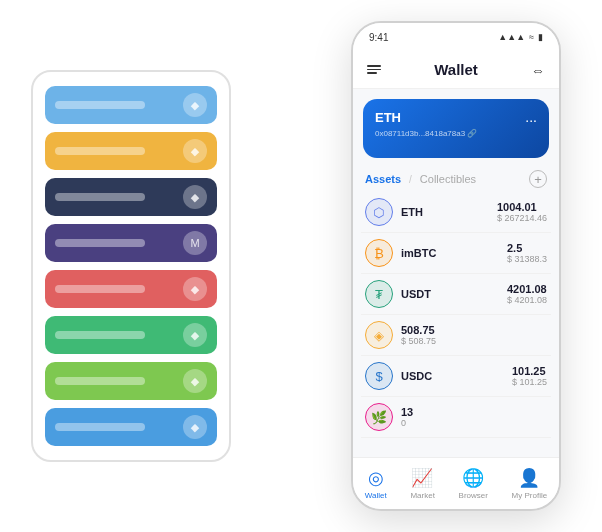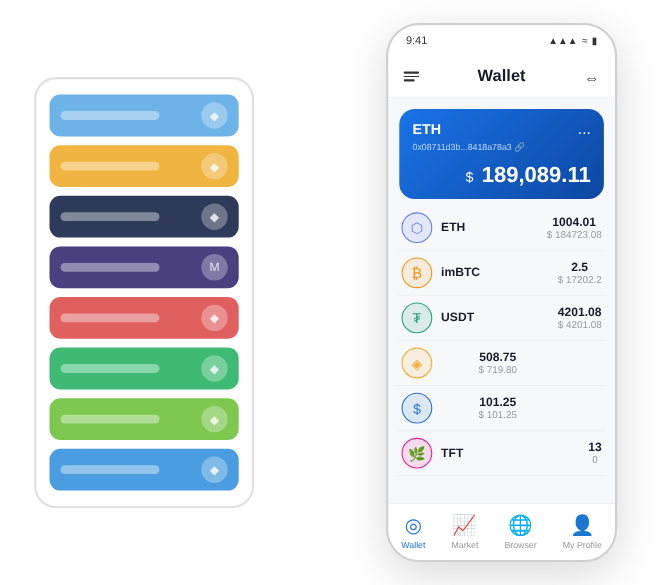--- a/index.html
+++ b/index.html
@@ -243,22 +243,21 @@
     }
 
     .asset-name {
       font-size: 11px;
       font-weight: 600;
       color: #1a1a2e;
       flex: 1;
     }
 
     .asset-amounts {
-      text-align: center;
-      margin-left: 34px;
+      text-align: left;
     }
 
     .asset-amount-primary {
       font-size: 11px;
       font-weight: 600;
       color: #1a1a2e;
     }
 
     .asset-amount-secondary {
       font-size: 9px;
@@ -385,70 +384,74 @@
 
       <div class="eth-card">
         <div class="eth-card-header">
           <span class="eth-label">ETH</span>
           <span class="dots-icon">...</span>
         </div>
         <div class="eth-address">
           <span>0x08711d3b...8418a78a3</span>
           <span>🔗</span>
         </div>
-        <div class="eth-balance">
-          <span class="eth-balance-prefix">$</span>
-          <span>189,089.11</span>
-        </div>
-      </div>
-
+      </div>
+
+      <div class="assets-header">
+        <div class="assets-tabs">
+          <span class="assets-tab-active">Assets</span>
+          <span class="assets-tab-separator">/</span>
+          <span class="assets-tab-inactive">Collectibles</span>
+        </div>
+        <div class="assets-add-btn">+</div>
+      </div>
 
       <div class="asset-list">
 
       <div class="asset-row">
             <div class="asset-icon" style="background: rgba(98, 126, 234, 0.133); border: 1.5px solid rgb(98, 126, 234); color: rgb(98, 126, 234); font-size: 13px;">⬡</div>
             <div class="asset-name">ETH</div>
             <div class="asset-amounts">
               <div class="asset-amount-primary">1004.01</div>
-              <div class="asset-amount-secondary">$ 184723.08</div>
+              <div class="asset-amount-secondary">$ 267214.46</div>
             </div>
           </div>
           <div class="asset-row">
             <div class="asset-icon" style="background: rgba(247, 147, 26, 0.133); border: 1.5px solid rgb(247, 147, 26); color: rgb(247, 147, 26); font-size: 13px;">₿</div>
             <div class="asset-name">imBTC</div>
             <div class="asset-amounts">
               <div class="asset-amount-primary">2.5</div>
-              <div class="asset-amount-secondary">$ 17202.2</div>
+              <div class="asset-amount-secondary">$ 31388.3</div>
             </div>
           </div>
           <div class="asset-row">
             <div class="asset-icon" style="background: rgba(38, 161, 123, 0.133); border: 1.5px solid rgb(38, 161, 123); color: rgb(38, 161, 123); font-size: 13px;">₮</div>
             <div class="asset-name">USDT</div>
             <div class="asset-amounts">
               <div class="asset-amount-primary">4201.08</div>
               <div class="asset-amount-secondary">$ 4201.08</div>
             </div>
           </div>
           <div class="asset-row">
             <div class="asset-icon" style="background: rgba(245, 172, 55, 0.133); border: 1.5px solid rgb(245, 172, 55); color: rgb(245, 172, 55); font-size: 13px;">◈</div>
             <div class="asset-amounts">
               <div class="asset-amount-primary">508.75</div>
-              <div class="asset-amount-secondary">$ 719.80</div>
+              <div class="asset-amount-secondary">$ 508.75</div>
             </div>
           </div>
           <div class="asset-row">
             <div class="asset-icon" style="background: rgba(39, 117, 202, 0.133); border: 1.5px solid rgb(39, 117, 202); color: rgb(39, 117, 202); font-size: 13px;">$</div>
+            <div class="asset-name">USDC</div>
             <div class="asset-amounts">
               <div class="asset-amount-primary">101.25</div>
               <div class="asset-amount-secondary">$ 101.25</div>
             </div>
           </div>
           <div class="asset-row">
             <div class="asset-icon" style="background: rgba(233, 30, 140, 0.133); border: 1.5px solid rgb(233, 30, 140); color: rgb(233, 30, 140); font-size: 13px;">🌿</div>
-            <div class="asset-name">TFT</div>
             <div class="asset-amounts">
               <div class="asset-amount-primary">13</div>
               <div class="asset-amount-secondary">0</div>
             </div>
           </div>
         </div>
 
     </div>
 
     <div class="bottom-nav">

